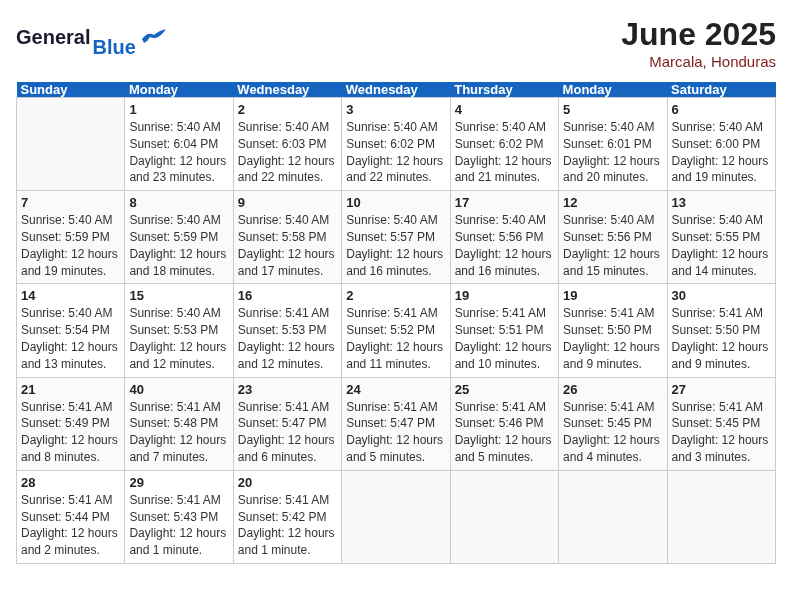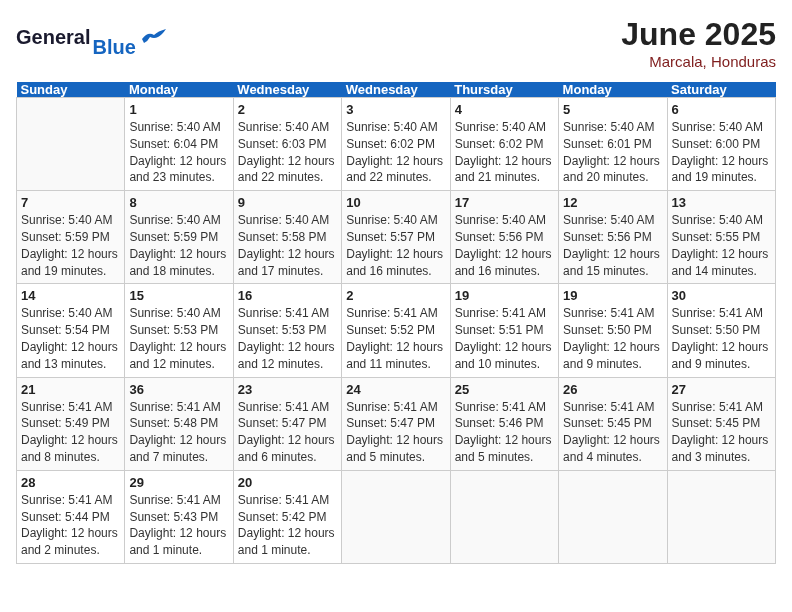--- a/index.html
+++ b/index.html
@@ -259,21 +259,21 @@
       </tr>
       <tr>
         <td>
           <span class="day-num">21</span>
           <div class="day-info" style="white-space: pre-line;">Sunrise: 5:41 AM
 Sunset: 5:49 PM
 Daylight: 12 hours
 and 8 minutes.</div>
         </td>
         <td>
-          <span class="day-num">36</span>
+          <span class="day-num">40</span>
           <div class="day-info" style="white-space: pre-line;">Sunrise: 5:41 AM
 Sunset: 5:48 PM
 Daylight: 12 hours
 and 7 minutes.</div>
         </td>
         <td>
           <span class="day-num">23</span>
           <div class="day-info" style="white-space: pre-line;">Sunrise: 5:41 AM
 Sunset: 5:47 PM
 Daylight: 12 hours

